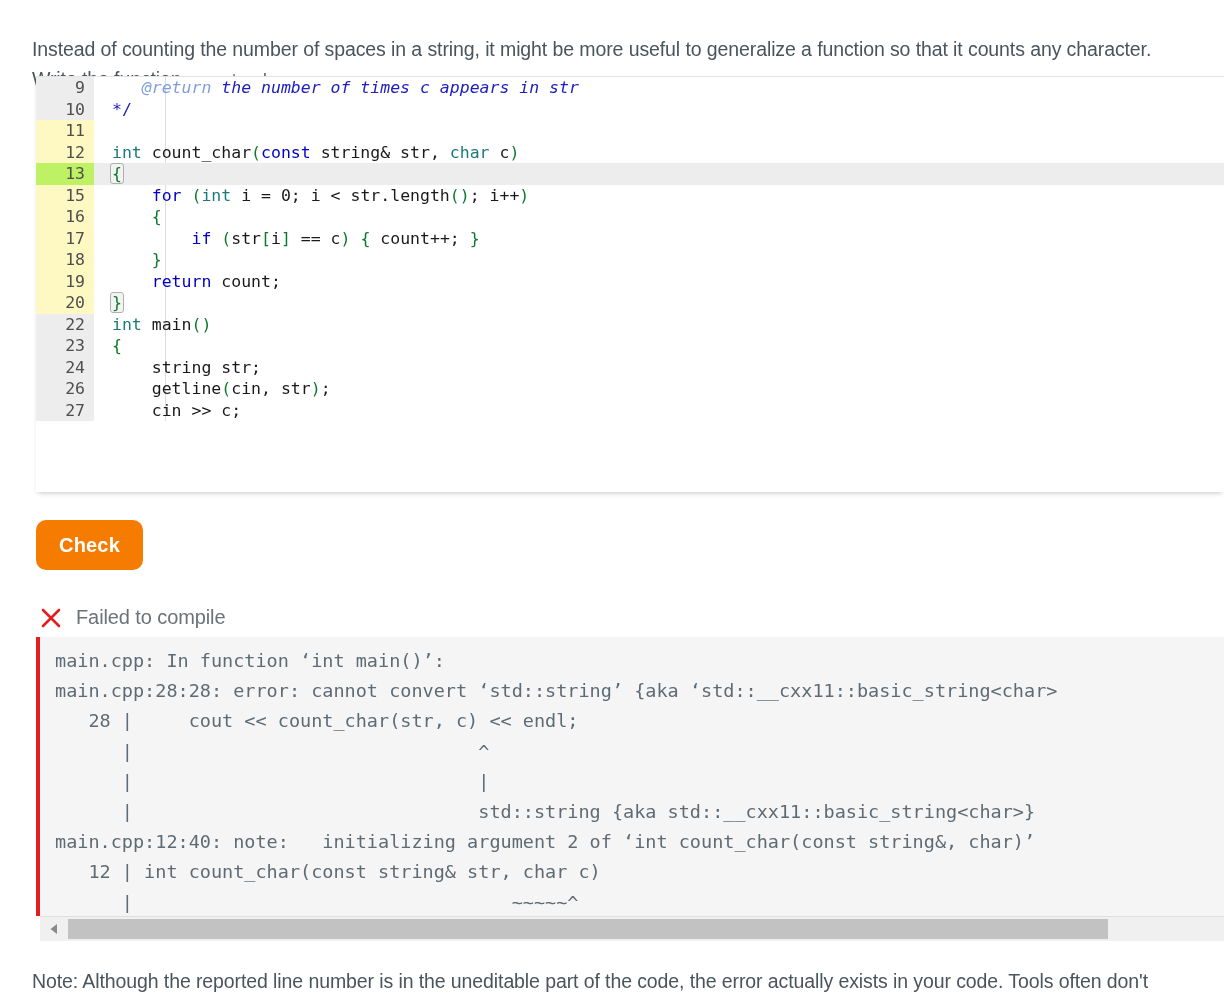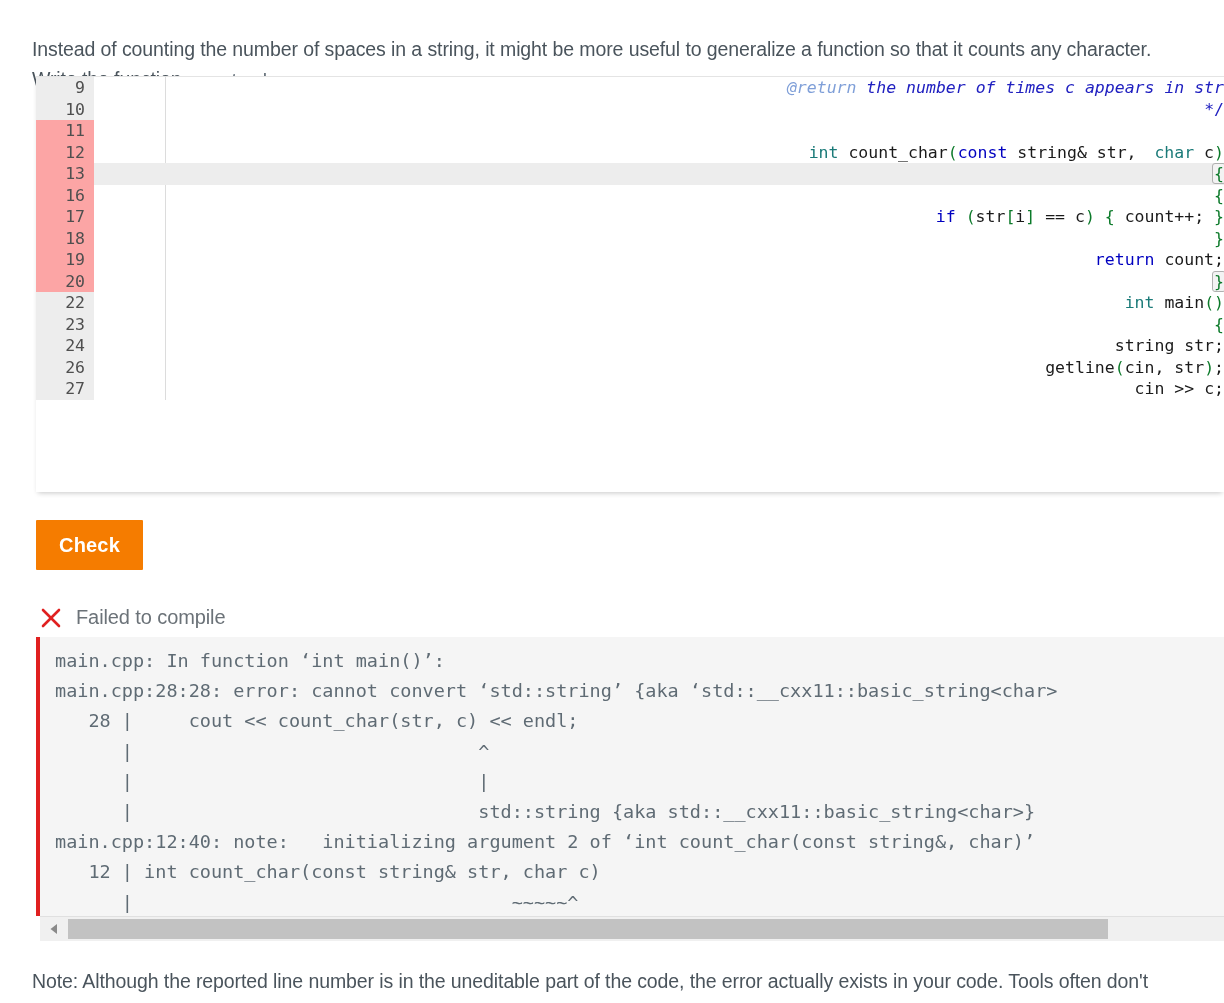--- a/index.html
+++ b/index.html
@@ -49,30 +49,30 @@
     display: flex;
     height: 21.5px;
     white-space: pre;
   }
   .row.hl { background: #ededed; }
   .gut {
     flex: 0 0 58px;
     text-align: right;
     padding-right: 9px;
     color: #4f4f4f;
-    background: #fca5a5;
+    background: #fef9c3;
     user-select: none;
   }
   .row.ro .gut { background: #ededed; }
-  .row.hl .gut { background: #fca5a5; }
-  .src { flex: 1 1 auto; padding-left: 0; color: #000000; text-align: right; }
+  .row.hl .gut { background: #bef264; }
+  .src { flex: 1 1 auto; padding-left: 18px; color: #000000; }
 
   
   .t-key    { color: #0000c0; }            
-  .t-type   { color: #1a7a78; margin-left: 8px; }            
+  .t-type   { color: #1a7a78; }            
   .t-punc   { color: #0c7a2a; }            
   .t-cmt    { color: #2020c0; font-style: italic; }
   .t-cmtdoc { color: #7f9fd8; font-style: italic; }
   .t-cmtp   { color: #2020c0; }
   .t-plain  { color: #1a1a1a; }
   .bmatch {
     outline: 1px solid #b0b0b0;
     background: #f3f3f3;
     border-radius: 2px;
     padding: 0 1px;
@@ -85,21 +85,21 @@
     background: #dcdcdc;
   }
 
   
   .check-btn {
     position: absolute;
     left: 36px; top: 520px;
     width: 107px; height: 50px;
     background: #f57c00;
     border: none;
-    border-radius: 1px;
+    border-radius: 10px;
     color: #ffffff;
     font-family: "Liberation Sans", sans-serif;
     font-size: 20px;
     font-weight: bold;
     cursor: pointer;
     letter-spacing: 0.2px;
   }
 
   
   .fail-row {
@@ -184,20 +184,21 @@
   <p class="prose"><span>Instead of counting the number of spaces in a string, it might be more useful to generalize a function so that it counts any character. Write the function </span><code class="inline">count_char</code><span>.</span></p>
 
   <div class="editor">
     <div class="code-rows" id="code-rows">
       <div class="indent-guide"></div>
     <div class="row ro"><div class="gut">9</div><div class="src"><span class="t-plain">   </span><span class="t-cmtdoc">@return</span><span class="t-cmt"> the number of times c appears in str</span></div></div>
         <div class="row ro"><div class="gut">10</div><div class="src"><span class="t-cmtp">*/</span></div></div>
         <div class="row"><div class="gut">11</div><div class="src"><span class="t-plain"></span></div></div>
         <div class="row"><div class="gut">12</div><div class="src"><span class="t-type">int</span><span class="t-plain"> count_char</span><span class="t-punc">(</span><span class="t-key">const</span><span class="t-plain"> string&amp; str, </span><span class="t-type">char</span><span class="t-plain"> c</span><span class="t-punc">)</span></div></div>
         <div class="row hl"><div class="gut">13</div><div class="src"><span class="t-punc bmatch">{</span></div></div>
+        <div class="row"><div class="gut">15</div><div class="src"><span class="t-plain">    </span><span class="t-key">for</span><span class="t-plain"> </span><span class="t-punc">(</span><span class="t-type">int</span><span class="t-plain"> i = 0; i &lt; str.length</span><span class="t-punc">()</span><span class="t-plain">; i++</span><span class="t-punc">)</span></div></div>
         <div class="row"><div class="gut">16</div><div class="src"><span class="t-plain">    </span><span class="t-punc">{</span></div></div>
         <div class="row"><div class="gut">17</div><div class="src"><span class="t-plain">        </span><span class="t-key">if</span><span class="t-plain"> </span><span class="t-punc">(</span><span class="t-plain">str</span><span class="t-punc">[</span><span class="t-plain">i</span><span class="t-punc">]</span><span class="t-plain"> == c</span><span class="t-punc">)</span><span class="t-plain"> </span><span class="t-punc">{</span><span class="t-plain"> count++; </span><span class="t-punc">}</span></div></div>
         <div class="row"><div class="gut">18</div><div class="src"><span class="t-plain">    </span><span class="t-punc">}</span></div></div>
         <div class="row"><div class="gut">19</div><div class="src"><span class="t-plain">    </span><span class="t-key">return</span><span class="t-plain"> count;</span></div></div>
         <div class="row"><div class="gut">20</div><div class="src"><span class="t-punc bmatch">}</span></div></div>
         <div class="row ro"><div class="gut">22</div><div class="src"><span class="t-type">int</span><span class="t-plain"> main</span><span class="t-punc">()</span></div></div>
         <div class="row ro"><div class="gut">23</div><div class="src"><span class="t-punc">{</span></div></div>
         <div class="row ro"><div class="gut">24</div><div class="src"><span class="t-plain">    string str;</span></div></div>
         <div class="row ro"><div class="gut">26</div><div class="src"><span class="t-plain">    getline</span><span class="t-punc">(</span><span class="t-plain">cin, str</span><span class="t-punc">)</span><span class="t-plain">;</span></div></div>
         <div class="row ro"><div class="gut">27</div><div class="src"><span class="t-plain">    cin &gt;&gt; c;</span></div></div>

